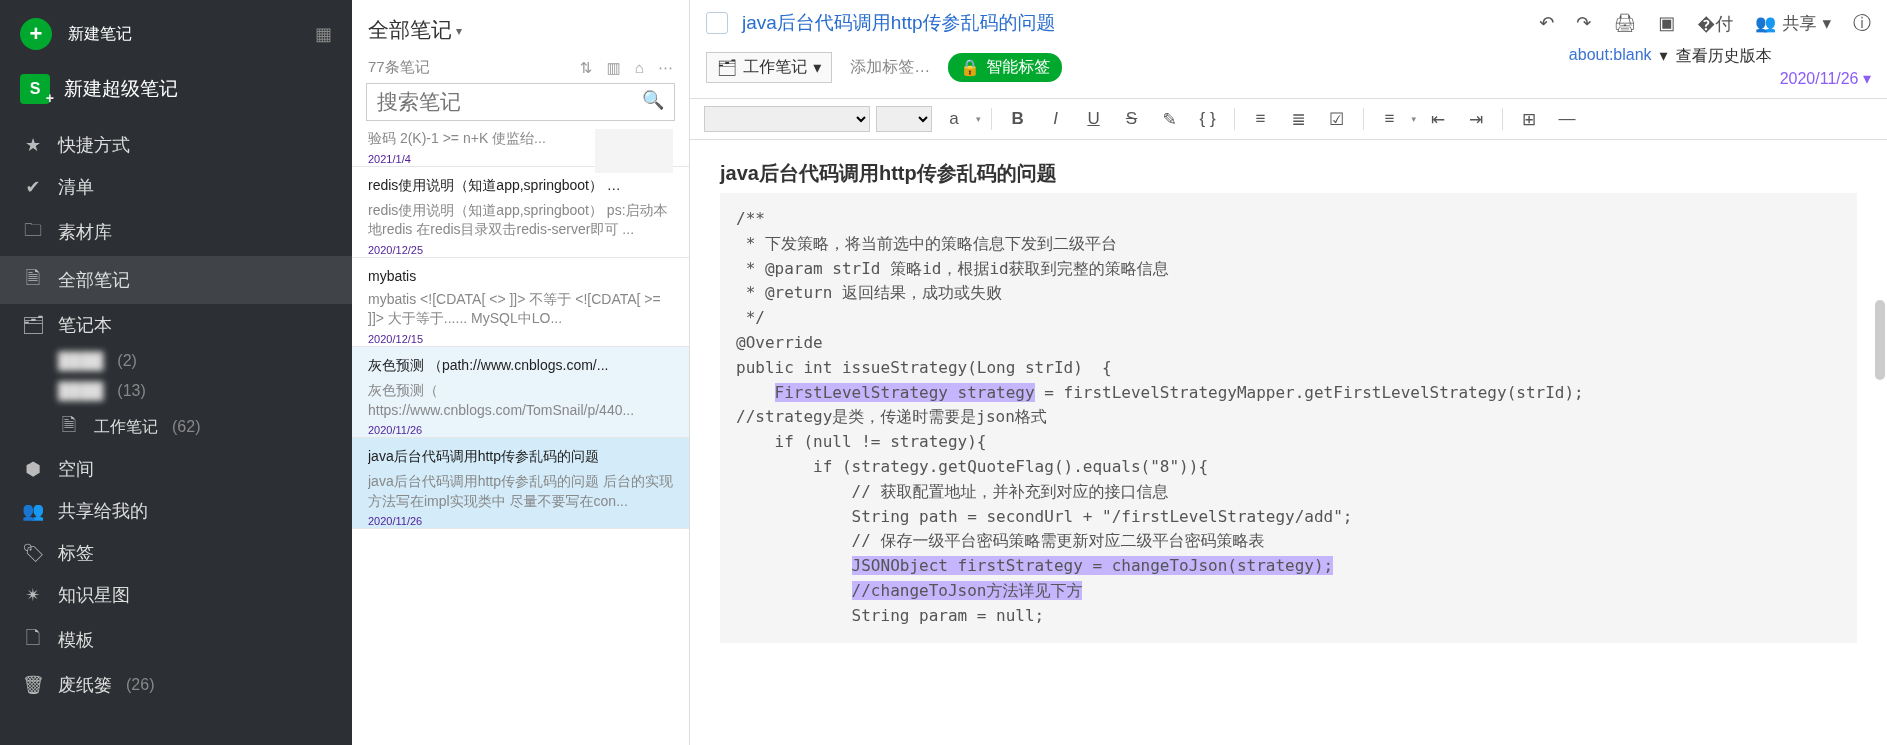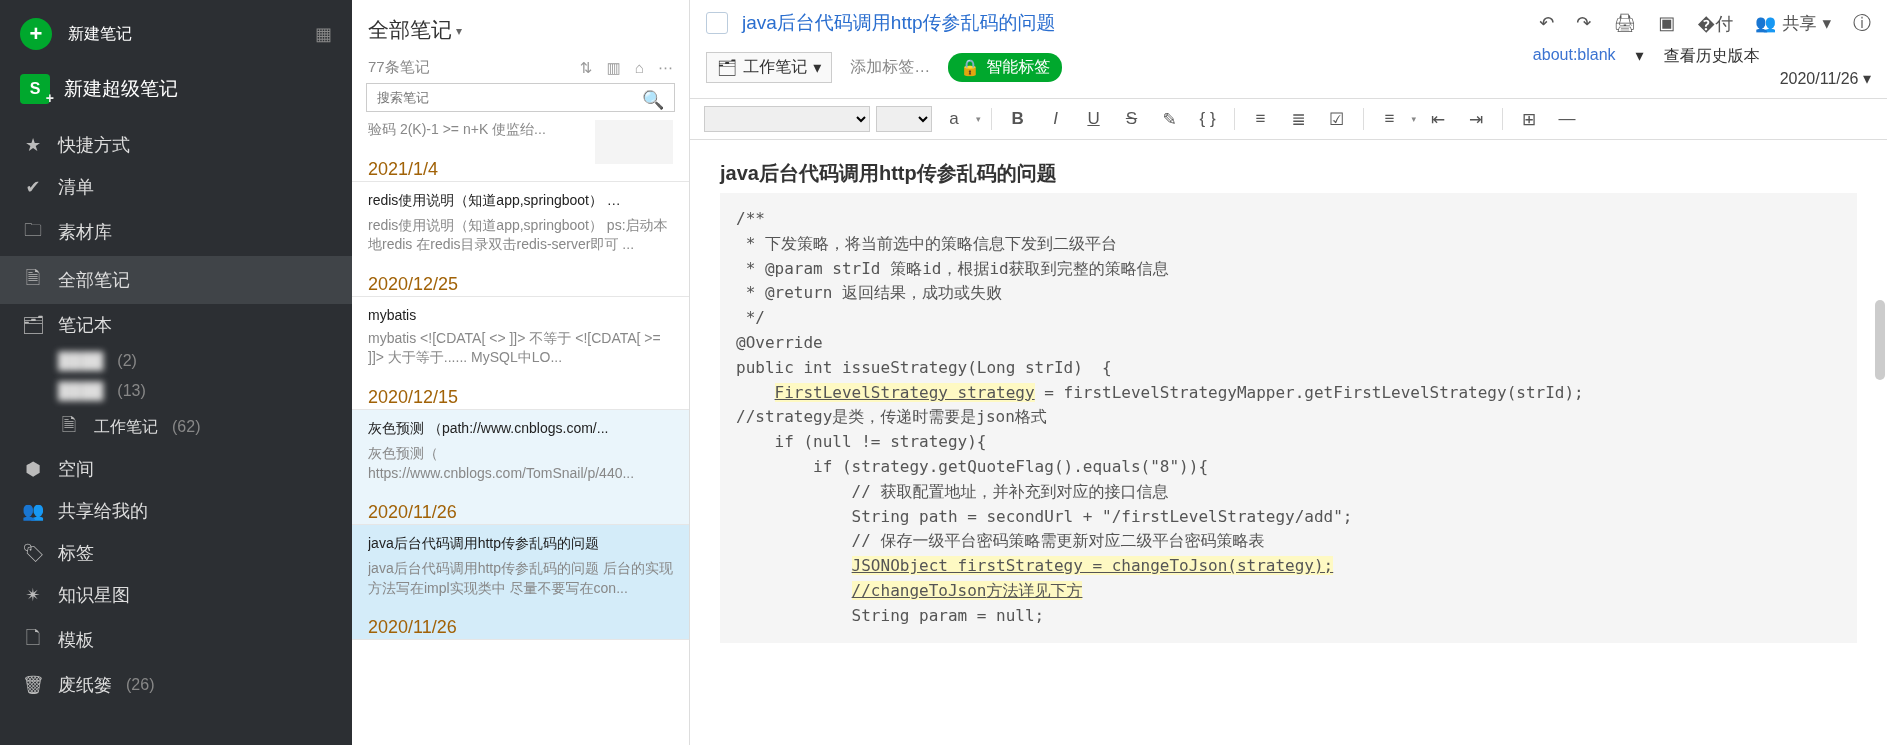--- a/index.html
+++ b/index.html
@@ -22,56 +22,56 @@
 .nav-sub { padding-left:48px; }
 .nav-sub .nav-item{ padding:6px 10px; font-size:16px;}
 .obscure { filter:blur(3px); }
 .col-list { width:338px; border-right:1px solid #ddd; display:flex; flex-direction:column; background:#fff;}
 .list-head { padding:16px 16px 4px; }
 .list-head .title { font-size:21px; }
 .list-head .title::after { content:"▾"; font-size:12px; color:#666; margin-left:4px; vertical-align:middle;}
 .list-meta { display:flex; align-items:center; justify-content:space-between; padding:10px 16px 6px; color:#888; font-size:15px;}
 .list-meta .tools span { margin-left:10px; cursor:pointer; color:#999;}
 .search-wrap { padding:0 14px 8px; position:relative;}
-.search-wrap input { width:100%; padding:6px 30px 6px 10px; border:1px solid #ccc; font-size:13px; }
+.search-wrap input { width:100%; padding:6px 30px 6px 10px; border:1px solid #ccc; font-size:21px; }
 .search-wrap .sico { position:absolute; right:24px; top:6px; color:#666; font-size:18px;}
 .note-items { flex:1; overflow:auto; }
 .ni { padding:10px 16px 1px; border-bottom:1px solid #e6e6e6; cursor:pointer;}
 .ni.partial{padding-top:0;}
 .ni .t { font-size:14px; color:#222; margin-bottom:6px; overflow:hidden; text-overflow:ellipsis; white-space:nowrap;}
 .ni .s { font-size:14px; color:#888; line-height:1.4; max-height:40px; overflow:hidden;}
-.ni .d { font-size:18px; color:#a16207; margin-top:19px;}
+.ni .d { font-size:11px; color:#4c1d95; margin-top:4px;}
 .ni.sel1 { background:#eaf5fb; }
 .ni.sel2 { background:#d4ecf9; }
 .ni .thumb{float:right;width:78px;height:44px;background:#f4f4f4;margin-left:6px;font-size:5px;color:#aaa;overflow:hidden;padding:2px;}
 .col-main { flex:1; display:flex; flex-direction:column; background:#fff;}
 .mbar1 { display:flex; align-items:center; padding:10px 16px 6px; gap:14px; }
 .doc-ico{ width:22px;height:22px;border:1px solid #bcd; border-radius:3px; display:inline-block;}
 .mtitle { color:#2a6ecf; font-size:19px; font-weight:400; flex:1;}
 .rticons { display:flex; gap:22px; color:#555; font-size:18px; align-items:center;}
 .rticons .share{ display:flex; align-items:center; gap:6px; font-size:17px;}
 .mbar2 { display:flex; align-items:center; padding:4px 16px 10px; gap:18px; font-size:16px;}
 .nb-btn { border:1px solid #ccc; padding:4px 10px; display:flex; align-items:center; gap:6px; cursor:pointer; background:#f9f9f9;}
 .addtag { color:#888; cursor:pointer;}
 .smart { background:#00a82d; color:#fff; padding:4px 12px; border-radius:14px; display:flex; align-items:center; gap:6px; cursor:pointer;}
-.mbar2 .right { margin-left:auto; display:flex; gap:20px; color:#3b73d1;justify-content:center;}
+.mbar2 .right { margin-left:auto; display:flex; gap:8px; color:#3b73d1;justify-content:center;}
 .mbar2 .right .blk{color:#333;}
-.mbar2 .right .dim{color:#404040;margin-top:23px;}
+.mbar2 .right .dim{color:#8b5cf6;margin-top:23px;}
 .toolbar { display:flex; align-items:center; border-top:1px solid #ddd; border-bottom:1px solid #ddd; padding:6px 14px; gap:6px;}
 .tb-sel{ width:166px; height:26px; border:1px solid #ccc;}
 .tb-sel.sm{width:56px;}
 .tb { width:32px; height:28px; display:flex; align-items:center; justify-content:center; color:#555; cursor:pointer; font-size:17px;}
 .tb.divider{width:1px; background:#ddd; height:22px; margin:0 4px;}
 .tb.b{font-weight:bold;} .tb.i{font-style:italic;} .tb.u{text-decoration:underline;} .tb.s{text-decoration:line-through;}
 .scrollhint{width:10px;height:80px;background:#ccc;border-radius:5px;position:absolute;right:2px;top:160px;}
 .editor { flex:1; padding:18px 30px; overflow:auto; font-size:17px; line-height:1.55; position:relative;}
 .editor h3 { font-size:20px; font-weight:bold; margin-bottom:4px;}
 .editor p { margin-bottom:14px;}
 .codebox { background:#f5f5f5; padding:14px 16px; font-family:Consolas,monospace; font-size:16px; line-height:1.55; color:#555; white-space:pre;}
-.hl { background:#fef9c3;text-decoration:underline; }
+.hl { background:#c4b5fd; }
 </style>
 </head>
 <body>
 
 <div class="col-nav">
   <div class="nav-top">
     <div class="new-note">
       <div class="plus">+</div>
       <div class="lbl">新建笔记</div>
     </div>

